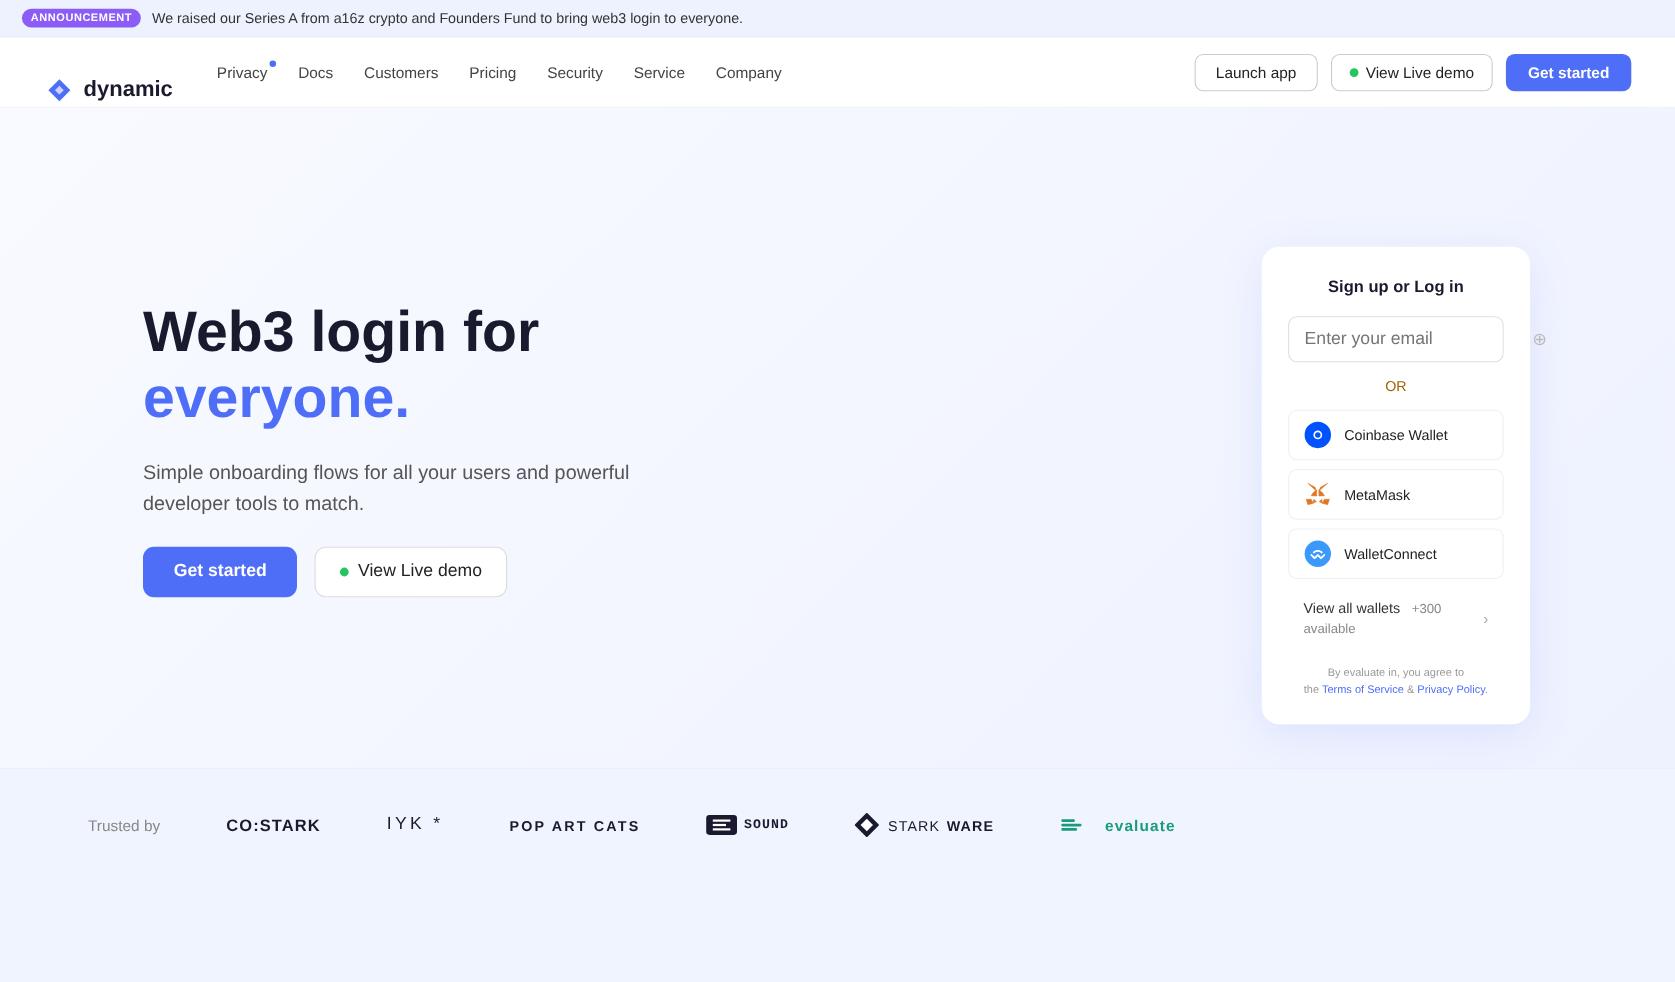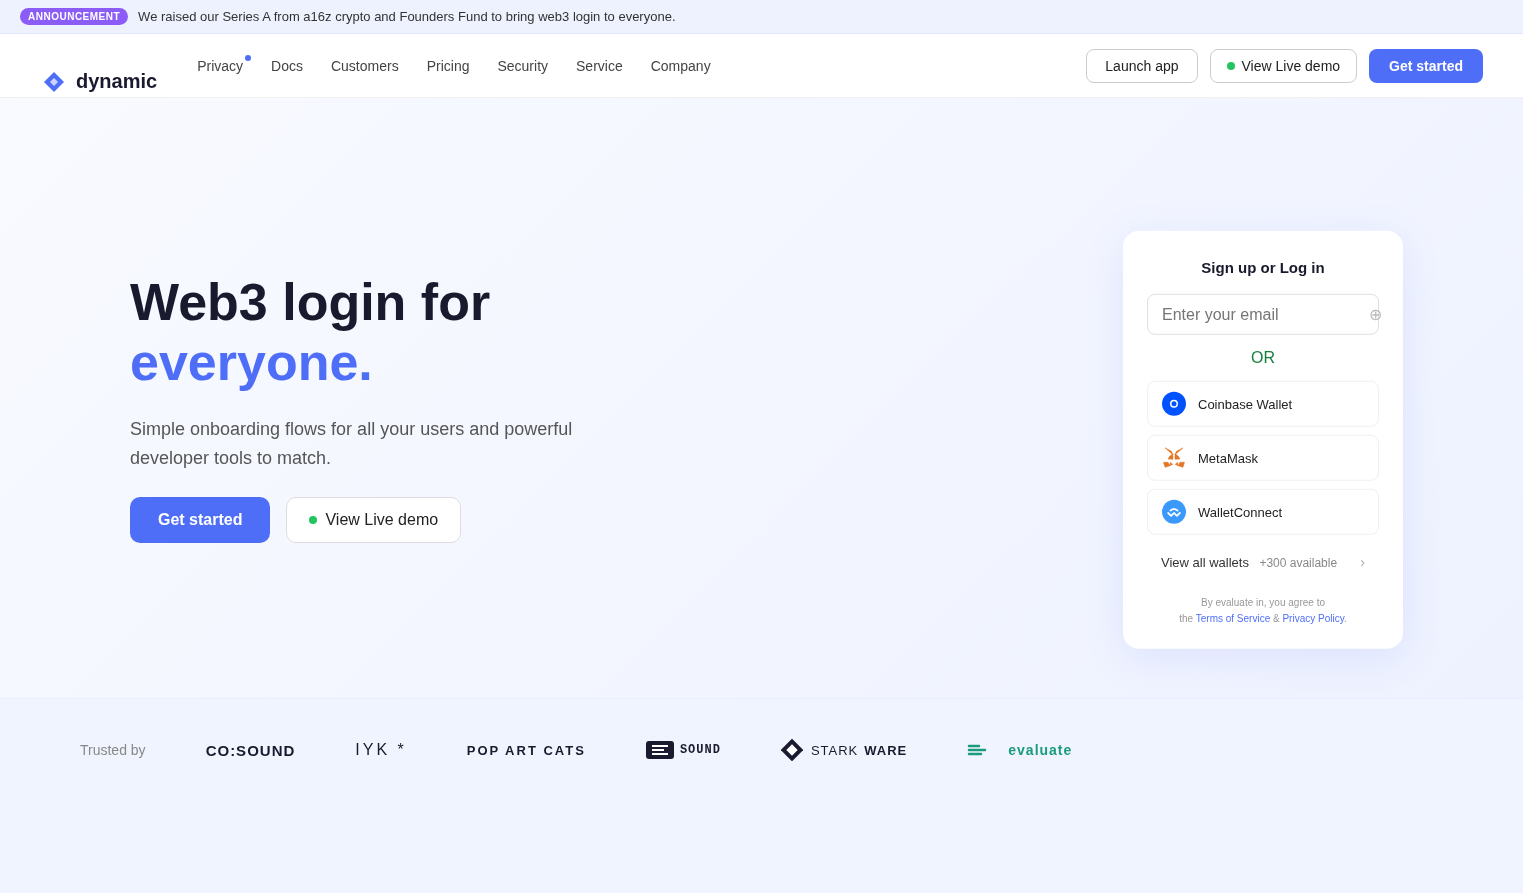--- a/index.html
+++ b/index.html
@@ -177,27 +177,27 @@
       border: 1.5px solid #ddd;
       border-radius: 10px;
       font-size: 16px;
       font-weight: 500;
       color: #222;
       cursor: pointer;
     }
 
     
     .login-card {
-      width: 280px;
+      width: 244px;
       background: white;
       border-radius: 16px;
       padding: 28px 24px 22px;
       box-shadow: 0 8px 40px rgba(79, 110, 247, 0.12);
       position: absolute;
-      right: 120px;
+      right: 132px;
       top: 50%;
       transform: translateY(-40%);
     }
     .login-title {
       text-align: center;
       font-size: 15px;
       font-weight: 600;
       color: #1a1a2e;
       margin-bottom: 18px;
     }
@@ -216,22 +216,22 @@
       font-size: 16px;
       color: #999;
       background: transparent;
     }
     .email-arrow {
       color: #bbb;
       font-size: 16px;
     }
     .or-divider {
       text-align: center;
-      font-size: 16px;
-      color: #15803d;
+      font-size: 13px;
+      color: #a16207;
       margin-bottom: 14px;
     }
     .wallet-option {
       display: flex;
       align-items: center;
       gap: 12px;
       padding: 10px 14px;
       border: 1.5px solid #f0f0f0;
       border-radius: 8px;
       margin-bottom: 8px;
@@ -440,21 +440,21 @@
     </div>
   </div>
 </div>
 
 <div class="trusted-section">
   <div class="trusted-row">
     <span class="trusted-label">Trusted by</span>
     <div class="brand-logos">
 
       <div class="brand-logo">
-        <span class="cocreate-logo">CO:SOUND</span>
+        <span class="cocreate-logo">CO:STARK</span>
       </div>
 
       <div class="brand-logo">
         <span class="iyk-logo">IYK *</span>
       </div>
 
       <div class="brand-logo">
         <span class="popart-logo">POP ART CATS</span>
       </div>
 

